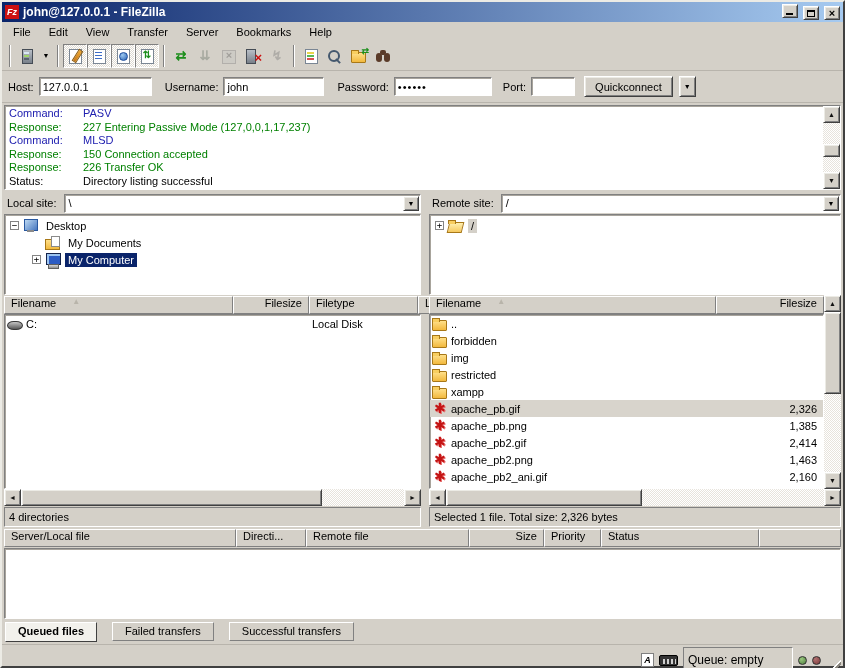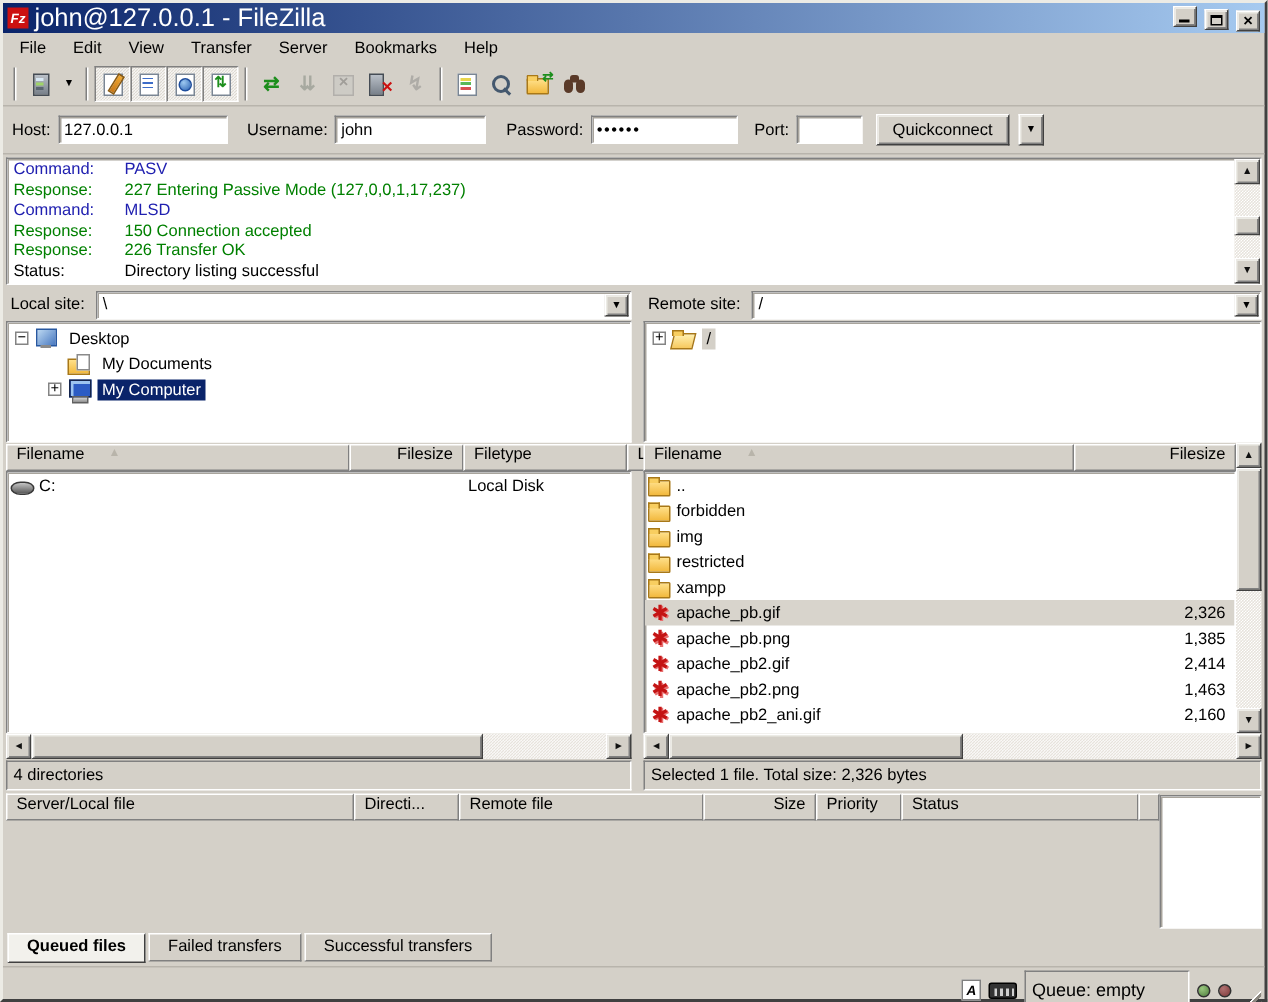--- a/index.html
+++ b/index.html
@@ -14,21 +14,21 @@
   .raised{border:1px solid;border-color:#fff #404040 #404040 #fff;box-shadow:inset 1px 1px 0 #ecebe5,inset -1px -1px 0 #808080;background:var(--chrome)}
   .hcell{border:1px solid;border-color:#fff #808080 #808080 #fff;background:var(--chrome);
          height:18px;display:flex;align-items:flex-start;padding:0 6px;flex:0 0 auto;overflow:hidden;white-space:nowrap}
   .hcell.right{justify-content:flex-end}
   .sortglyph{color:#b8b4aa;font-size:8px;margin-left:16px}
   
   .titlebar{height:20px;flex:0 0 20px;background:linear-gradient(90deg,var(--tb-l),var(--tb-r));
             display:flex;align-items:center;padding:0 3px;gap:4px}
   .title-logo{width:14px;height:14px;background:#cc1111;color:#fff;font-weight:bold;font-size:9px;
               display:inline-flex;align-items:center;justify-content:center;font-style:italic}
-  .title-text{color:#fff;font-weight:normal;font-size:17px;flex:1;white-space:nowrap}
+  .title-text{color:#fff;font-weight:bold;font-size:12px;flex:1;white-space:nowrap}
   .cap-btn{width:16px;height:14px;display:inline-flex;align-items:center;justify-content:center;position:relative;margin-left:2px}
   .glyph-min{position:absolute;left:3px;bottom:2px;width:7px;height:2px;background:#000}
   .glyph-max{width:8px;height:7px;border:1px solid #000;border-top:2px solid #000}
   .glyph-close{font-weight:bold;font-size:11px;line-height:10px}
   
   .menubar{height:19px;flex:0 0 19px;display:flex;align-items:center;padding-left:2px}
   .menu-item{padding:2px 9px}
   .toolbar{height:30px;flex:0 0 30px;display:flex;align-items:center;padding-left:3px;border-bottom:1px solid #b8b4ac}
   .tb-sep{width:2px;height:22px;border-left:1px solid #808080;border-right:1px solid #fff;margin:0 4px}
   .tb-btn{width:24px;height:24px;display:inline-flex;align-items:center;justify-content:center;background:transparent;border:1px solid transparent}
@@ -120,24 +120,24 @@
   .open-folder-icon::after{content:"";position:absolute;left:0;top:2px;width:6px;height:3px;background:#f8ce60;border:1px solid #a87818;border-bottom:none}
   .documents-folder-icon::before{content:"";position:absolute;left:0;top:4px;width:13px;height:9px;background:linear-gradient(180deg,#ffe08a,#f2b93e);border:1px solid #a87818}
   .documents-folder-icon::after{content:"";position:absolute;left:6px;top:1px;width:7px;height:9px;background:#fff;border:1px solid #8a8a8a}
   .desktop-icon::before{content:"";position:absolute;left:1px;top:1px;width:12px;height:10px;background:linear-gradient(135deg,#bcd8f2,#4878c0);border:1px solid #2858a0}
   .desktop-icon::after{content:"";position:absolute;left:4px;top:12px;width:7px;height:2px;background:#8a8a8a}
   .computer-icon::before{content:"";position:absolute;left:1px;top:1px;width:13px;height:10px;background:#2c5cc4;border:1px solid #14244c;box-shadow:inset 2px 2px 0 #9cc4f0}
   .computer-icon::after{content:"";position:absolute;left:3px;top:12px;width:9px;height:3px;background:linear-gradient(#d8d8d8,#909090);border:1px solid #606060}
   .drive-icon::before{content:"";position:absolute;left:0;top:5px;width:14px;height:7px;border-radius:50%/60%;background:linear-gradient(180deg,#c4c4c4,#585858);border:1px solid #383838}
   .image-file-icon{color:#c41414;font-size:14px;font-weight:bold;line-height:15px;text-align:center;text-shadow:1px 1px 0 #e87070}
   
-  .queue{flex:0 0 90px;margin:1px 2px;display:flex;flex-direction:row}
+  .queue{flex:0 0 90px;margin:1px 2px;display:flex;flex-direction:column}
   .queue-body{flex:1;background:#fff;border:1px solid;border-color:#808080 #fff #fff #808080;box-shadow:inset 1px 1px 0 #a8a49c;margin-top:1px}
   
-  .tabsrow{flex:0 0 24px;display:flex;align-items:flex-start;padding:2px 0 0 3px;gap:2px}
+  .tabsrow{flex:0 0 24px;display:flex;align-items:flex-start;padding:2px 0 0 3px;gap:15px}
   .tab{height:19px;padding:2px 12px;background:var(--chrome);border:1px solid;border-color:#fff #808080 #808080 #fff;white-space:nowrap}
   .tab.active{font-weight:bold;background:#f2f1ec;height:20px;border-color:#fff #404040 #404040 #fff}
   
   .statusbar{flex:1;display:flex;align-items:center;justify-content:flex-end;gap:5px;padding:2px 2px 2px 6px;border-top:1px solid #b8b4ac}
   .ascii-icon{width:13px;height:14px;background:#fff;border:1px solid #808080;display:inline-flex;align-items:center;justify-content:center;
               font-size:9px;font-weight:bold;font-style:italic}
   .badge-icon{width:19px;height:11px;background:#333;border:1px solid #000;border-radius:2px;position:relative}
   .badge-icon::before{content:"";position:absolute;left:3px;top:3px;width:13px;height:5px;
      background:repeating-linear-gradient(90deg,#cfcfcf 0 2px,#333 2px 4px)}
   .queue-status{width:110px;height:18px;background:var(--chrome);border:1px solid;border-color:#808080 #fff #fff #808080;

